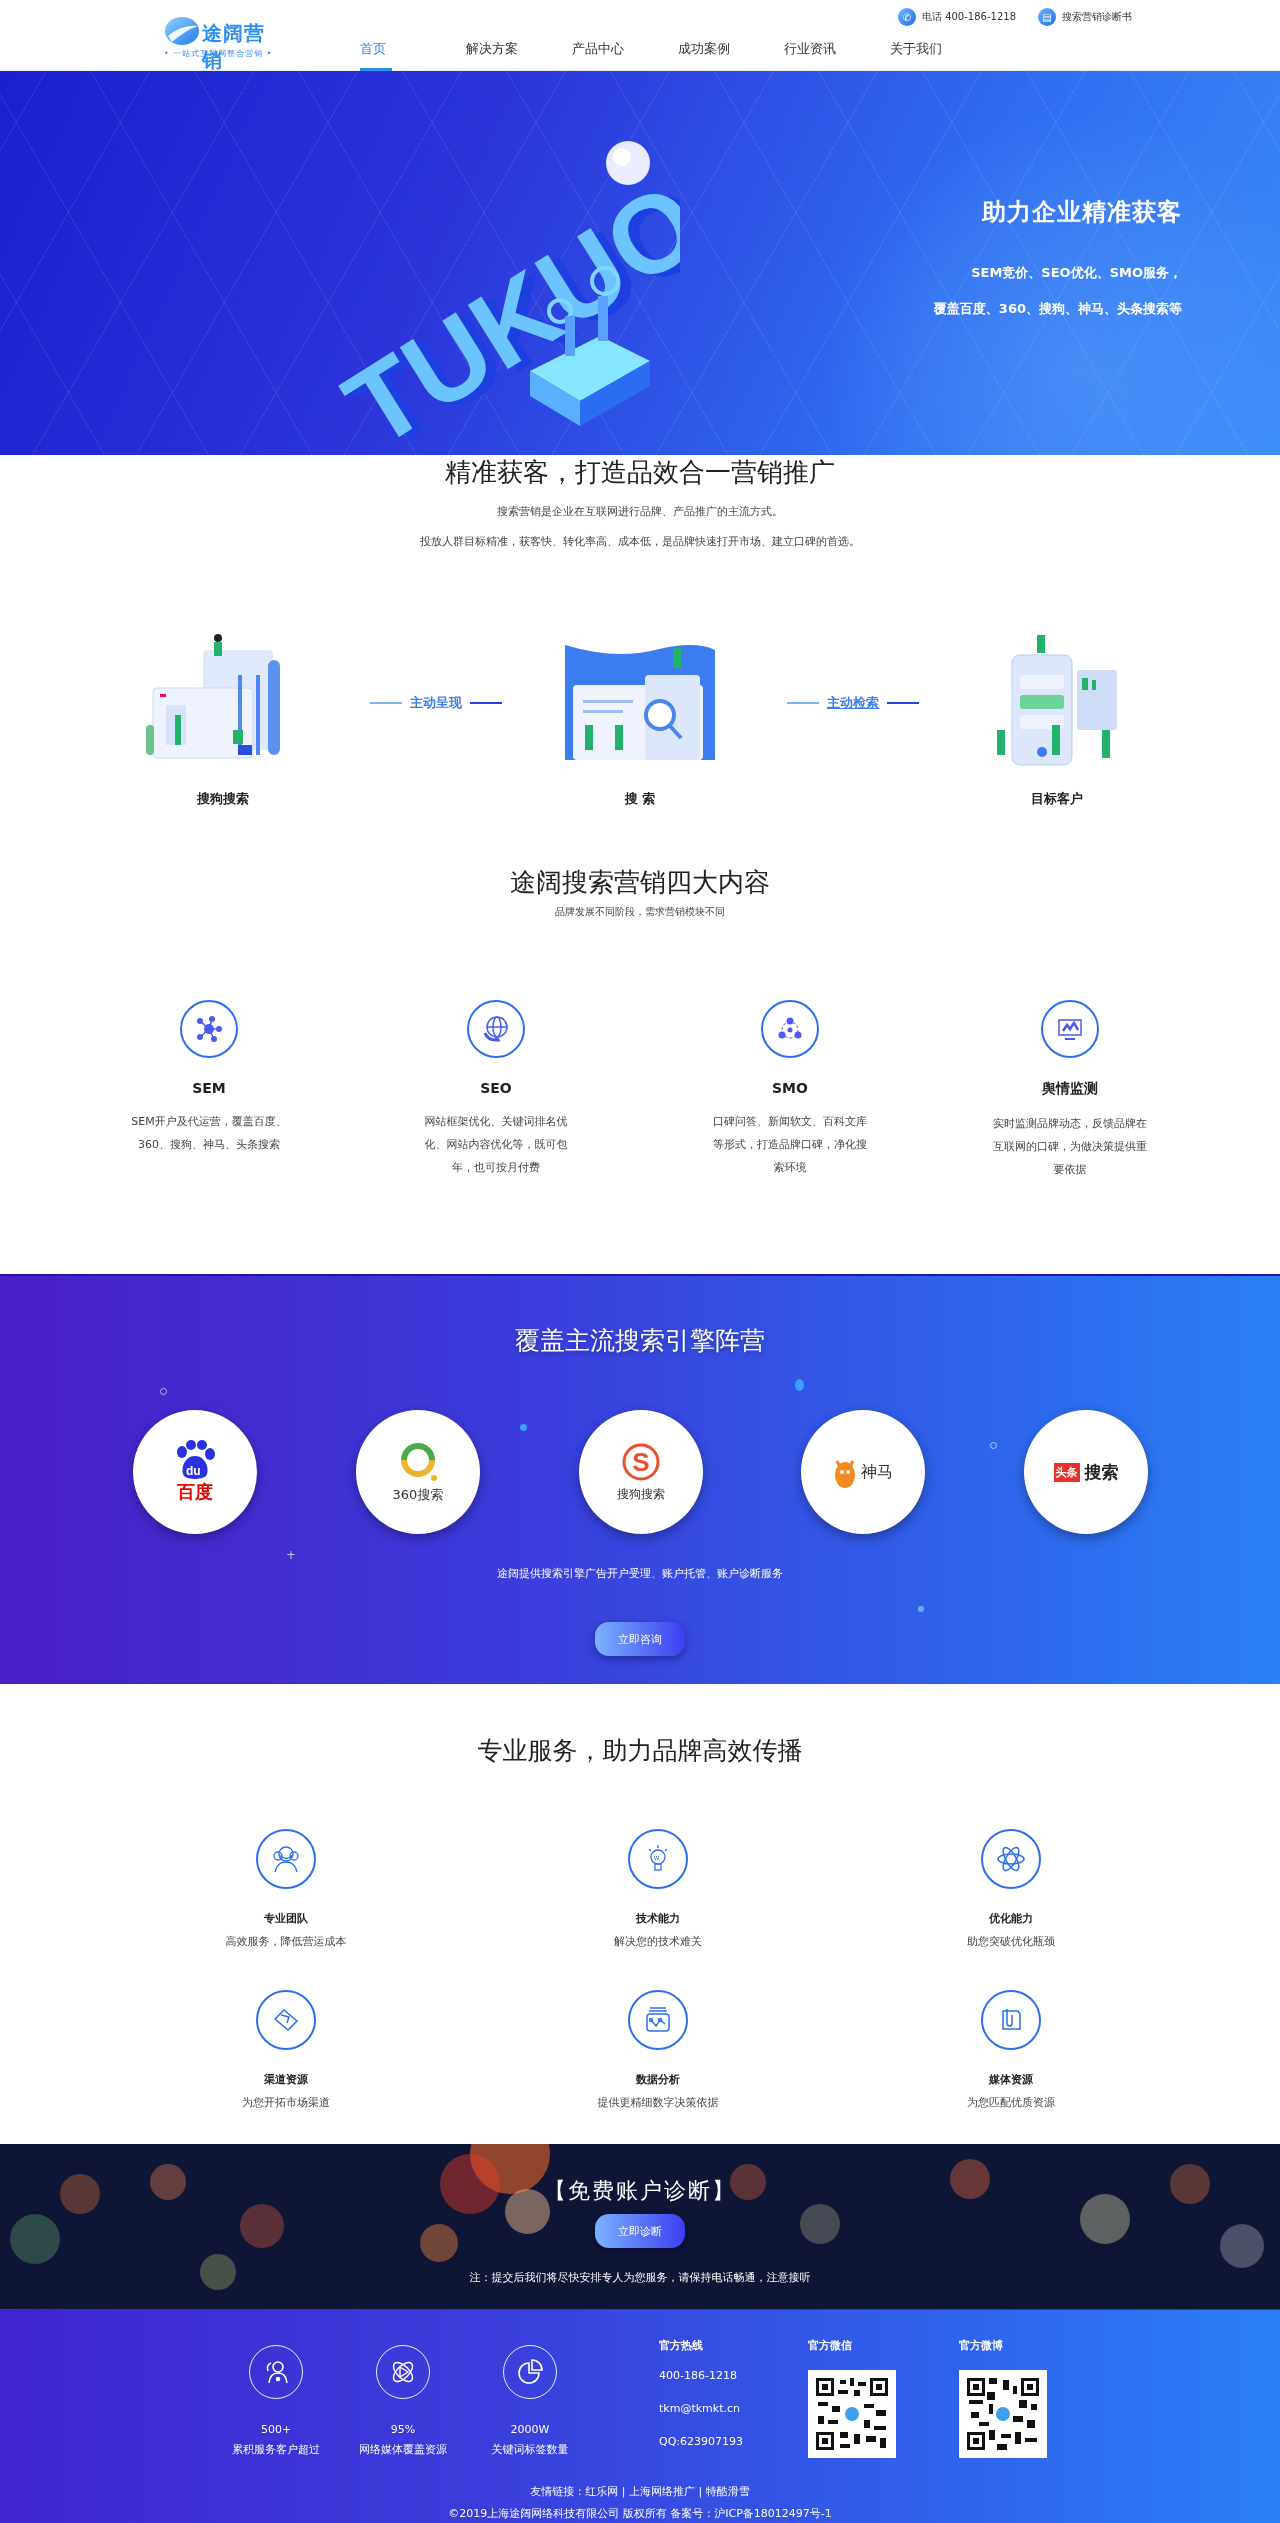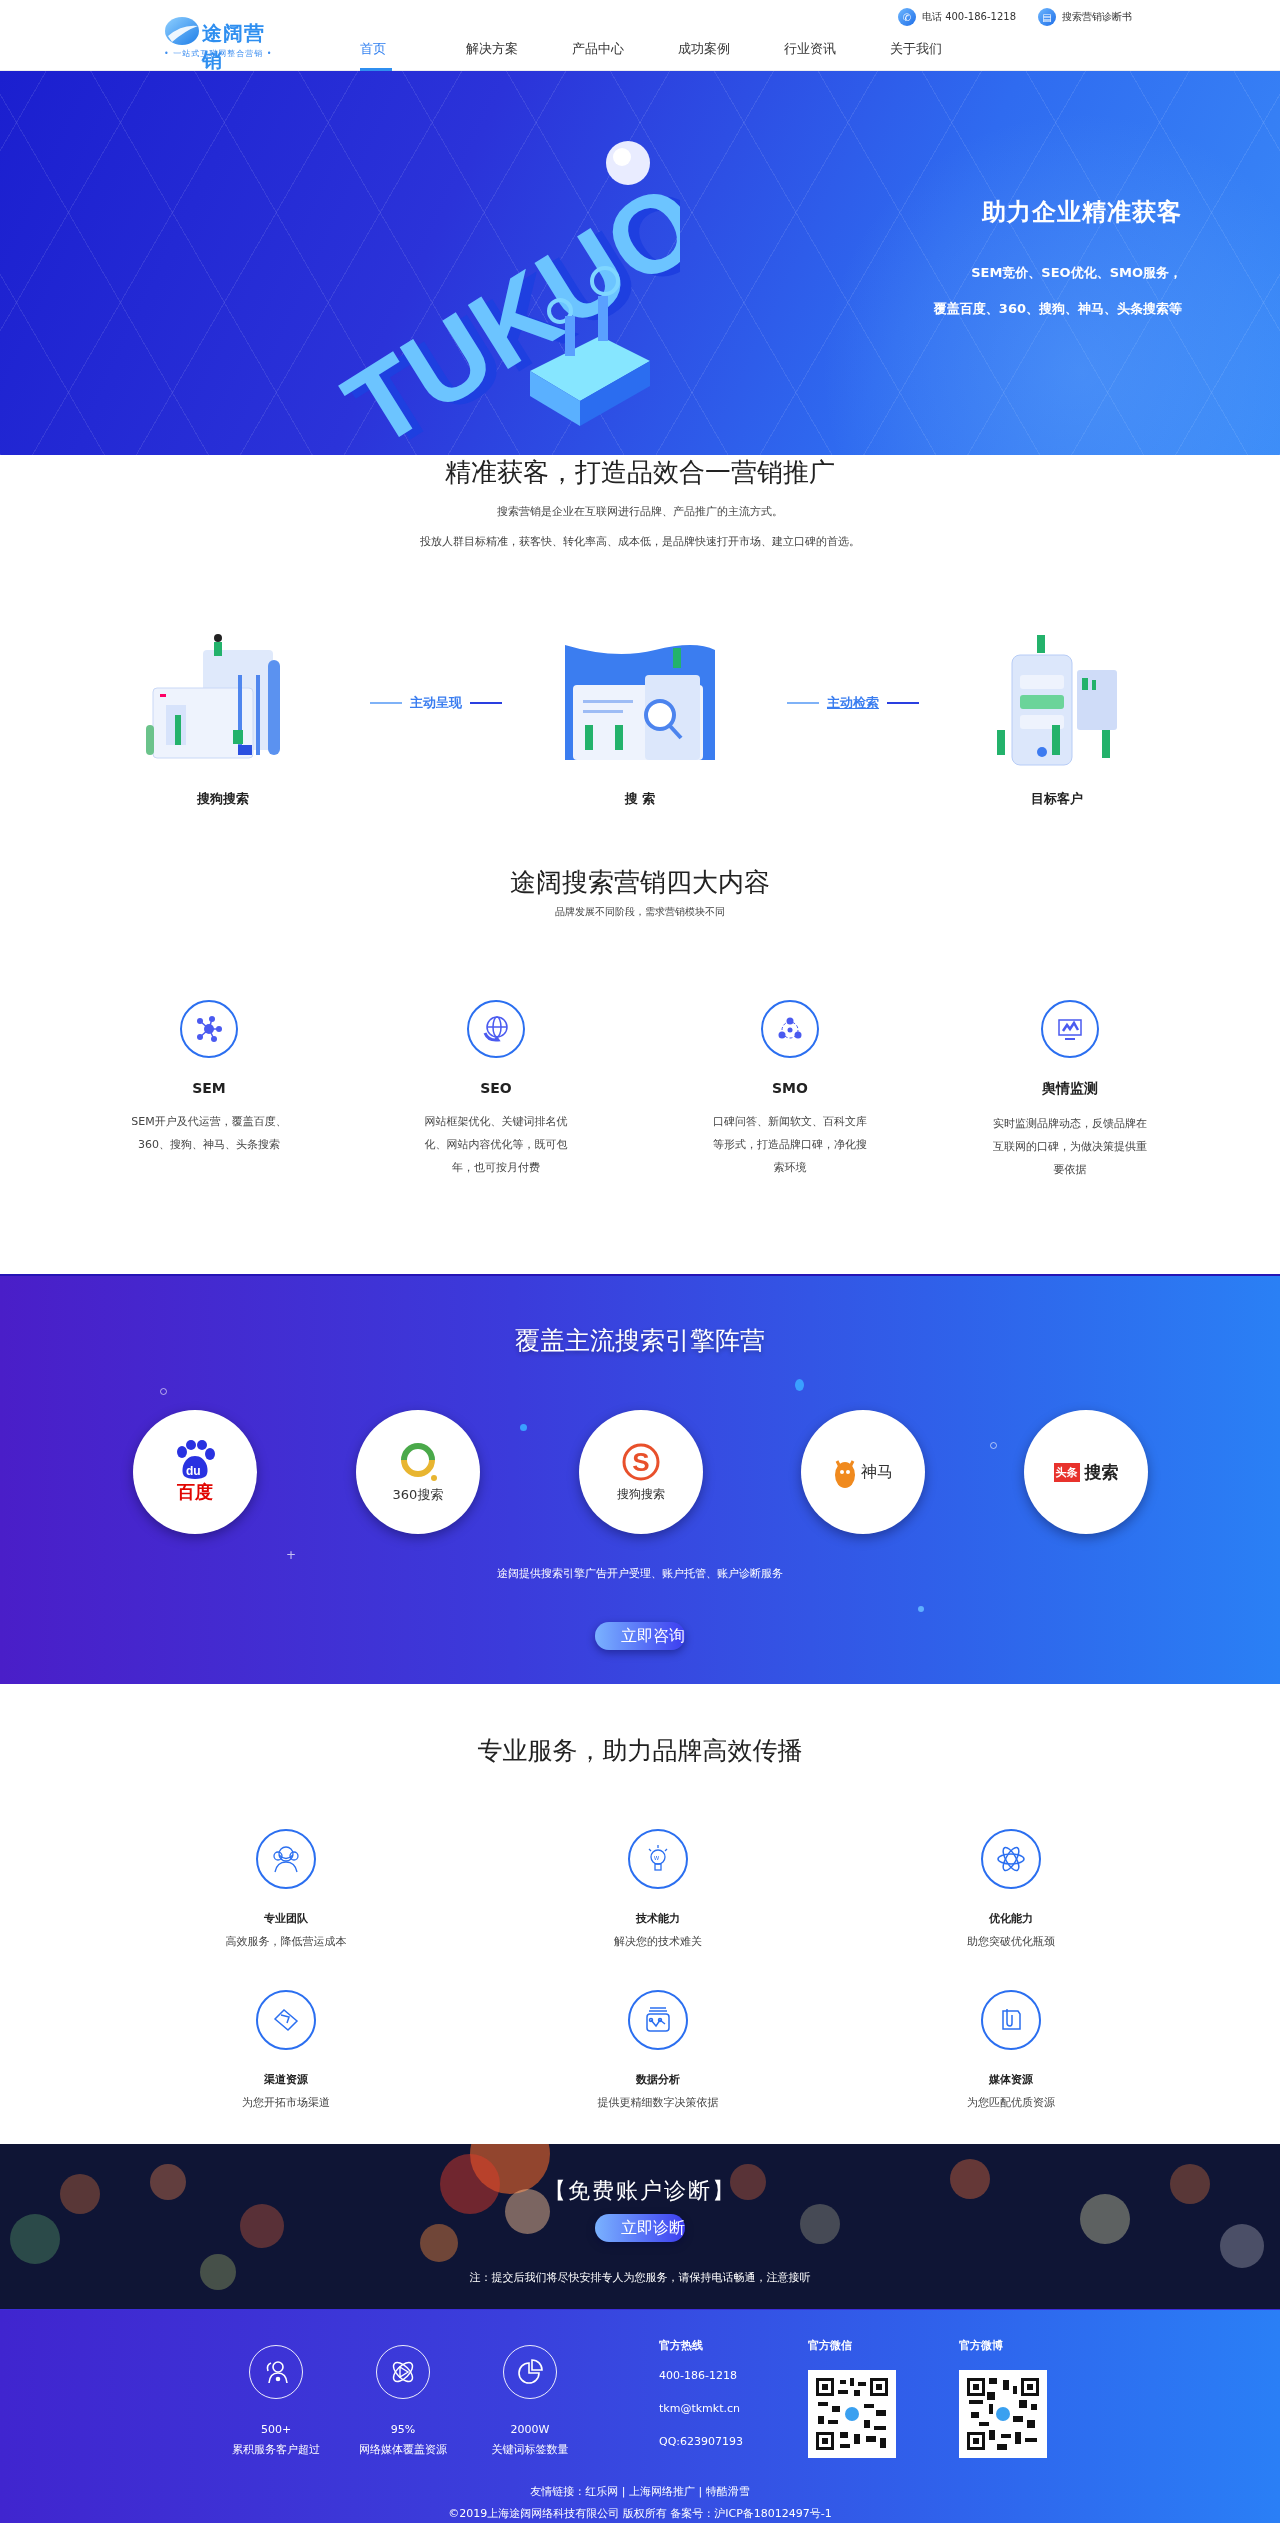--- a/index.html
+++ b/index.html
@@ -57,21 +57,21 @@
   .card4 h4 { font-size: 14px; color: #222; margin-top: 22px; }
   .card4 p { font-size: 11px; color: #444; line-height: 23px; margin-top: 14px; }
 
   
   .s3 { height: 410px; position: relative; overflow: hidden;
     background: linear-gradient(90deg, #4a1ec8 0%, #3b3bdb 40%, #2f62ea 75%, #2a80f5 100%); border-top: 2px solid #2514b5; }
   .s3 .sec-title { color: #fff; padding-top: 48px; font-size: 25px; text-shadow: 0 2px 4px rgba(0,0,0,0.3); }
   .engines { position: absolute; top: 134px; left: 0; width: 1280px; }
   .engine { position: absolute; top: 0; width: 124px; height: 124px; border-radius: 50%; background: #fff; box-shadow: 0 4px 12px rgba(0,0,30,0.35); display: flex; align-items: center; justify-content: center; flex-direction: column; }
   .s3 .desc { position: absolute; top: 288px; width: 1280px; text-align: center; color: #fff; font-size: 11px; line-height: 20px; }
-  .btn-pill { display: inline-block; width: 90px; height: 28px; border-radius: 14px; background: linear-gradient(90deg,#7ab2ff,#3c3df0); color: #fff; font-size: 16px; line-height: 28px; text-align: right; box-shadow: 0 3px 8px rgba(0,0,60,0.4); border: none; }
+  .btn-pill { display: inline-block; width: 90px; height: 34px; border-radius: 14px; background: linear-gradient(90deg,#7ab2ff,#3c3df0); color: #fff; font-size: 11px; line-height: 28px; text-align: center; box-shadow: 0 3px 8px rgba(0,0,60,0.4); border: none; }
   .s3 .btn-wrap { position: absolute; top: 346px; width: 1280px; text-align: center; }
   .dot { position: absolute; border-radius: 50%; }
 
   
   .s4 { height: 460px; position: relative; }
   .s4 .sec-title { padding-top: 50px; font-size: 25px; }
   .svc { position: absolute; width: 180px; text-align: center; }
   .svc .ring { width: 60px; height: 60px; }
   .svc h5 { font-size: 11px; color: #222; margin-top: 22px; font-weight: bold; }
   .svc p { font-size: 11px; color: #444; margin-top: 8px; }

